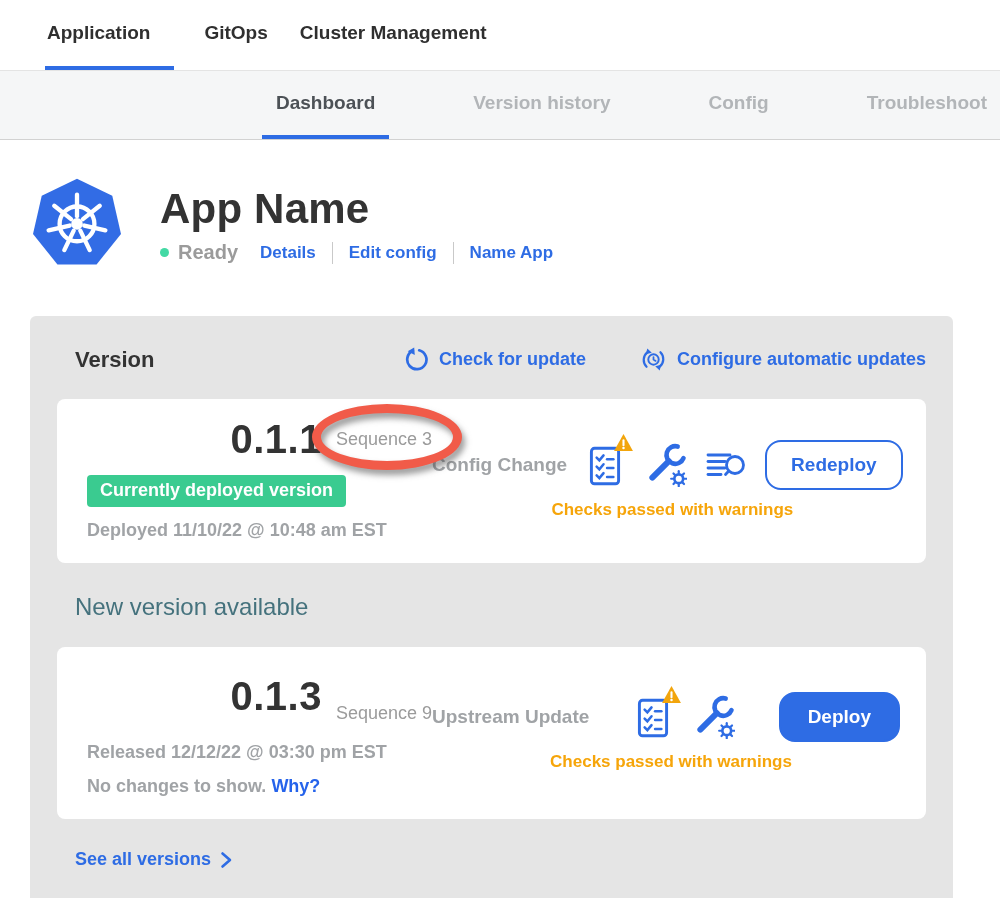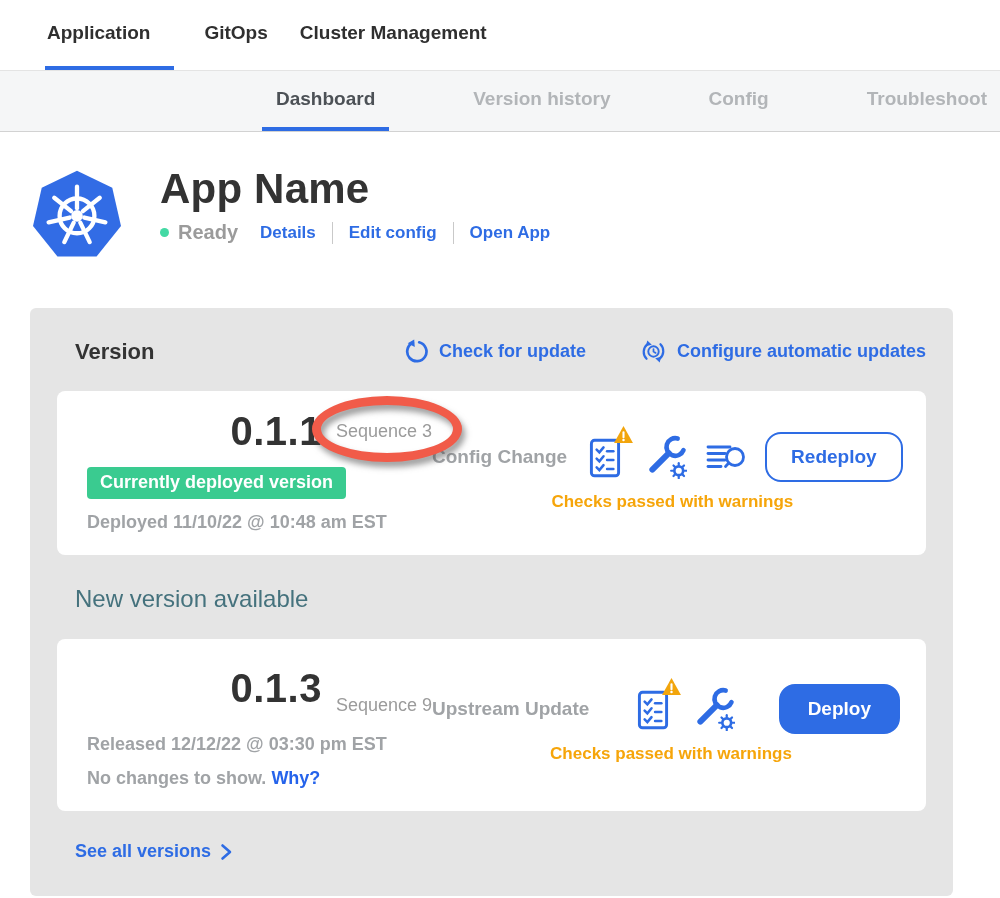--- a/index.html
+++ b/index.html
@@ -11,30 +11,30 @@
     -webkit-font-smoothing:antialiased;
   }
 
   
   .top-nav { height:70px; display:flex; align-items:stretch; padding-left:45px; gap:28px; background:#fff; }
   .top-tab { display:flex; align-items:center; font-size:19px; font-weight:700; color:#2f2f2f;
              border-bottom:4px solid transparent; padding:0 2px; cursor:pointer; white-space:nowrap; }
   .top-tab.active { border-color:#2e6ce4; padding-right:24px; }
 
   
-  .sub-nav { height:62px; background:#f5f6f7; border-top:1px solid #e4e4e4; border-bottom:1px solid #d2d2d2;
+  .sub-nav { height:70px; background:#f5f6f7; border-top:1px solid #e4e4e4; border-bottom:1px solid #d2d2d2;
              display:flex; align-items:stretch; padding-left:262px; gap:70px; overflow:hidden; }
   .sub-tab { display:flex; align-items:center; font-size:19px; font-weight:700; color:#b2b5b8;
              border-bottom:4px solid transparent; padding:0 14px; cursor:pointer; white-space:nowrap; }
   .sub-tab.active { color:#4c5156; border-color:#2e6ce4; }
 
   
   .app-header { display:flex; margin:32px 0 0 30px; gap:36px; }
   .k8s-logo { width:94px; height:100px; flex:0 0 auto; }
-  .app-title { font-size:42px; font-weight:800; color:#333; letter-spacing:.2px; margin-top:2px; line-height:1.1; }
+  .app-title { font-size:42px; font-weight:800; color:#333; letter-spacing:.2px; margin-top:14px; line-height:1.1; }
   .status-row { display:flex; align-items:center; margin-top:9px; }
   .ready-dot { width:9px; height:9px; border-radius:50%; background:#43d9a4; margin-right:9px; }
   .ready-text { font-size:20px; font-weight:600; color:#9b9b9b; margin-right:22px; }
   .hdr-link { font-size:17px; font-weight:700; color:#2e6ce4; cursor:pointer; white-space:nowrap; }
   .hdr-divider { width:1px; height:22px; background:#c9c9c9; margin:0 16px; }
 
   
   .version-panel { margin:44px 47px 0 30px; width:923px; background:#e5e5e5; border-radius:6px;
                    padding:30px 27px 34px; }
   .panel-head { display:flex; align-items:center; padding-left:18px; margin-bottom:26px; }
@@ -107,21 +107,21 @@
   </svg>
   <div>
     <div class="app-title">App Name</div>
     <div class="status-row">
       <span class="ready-dot"></span>
       <span class="ready-text">Ready</span>
       <span class="hdr-link">Details</span>
       <span class="hdr-divider"></span>
       <span class="hdr-link">Edit config</span>
       <span class="hdr-divider"></span>
-      <span class="hdr-link">Open App</span>
+      <span class="hdr-link">Name App</span>
     </div>
   </div>
 </div>
 
 <div class="version-panel">
 
   <div class="panel-head">
     <div class="panel-title">Version</div>
     <div class="panel-links">
       <div class="panel-link">

